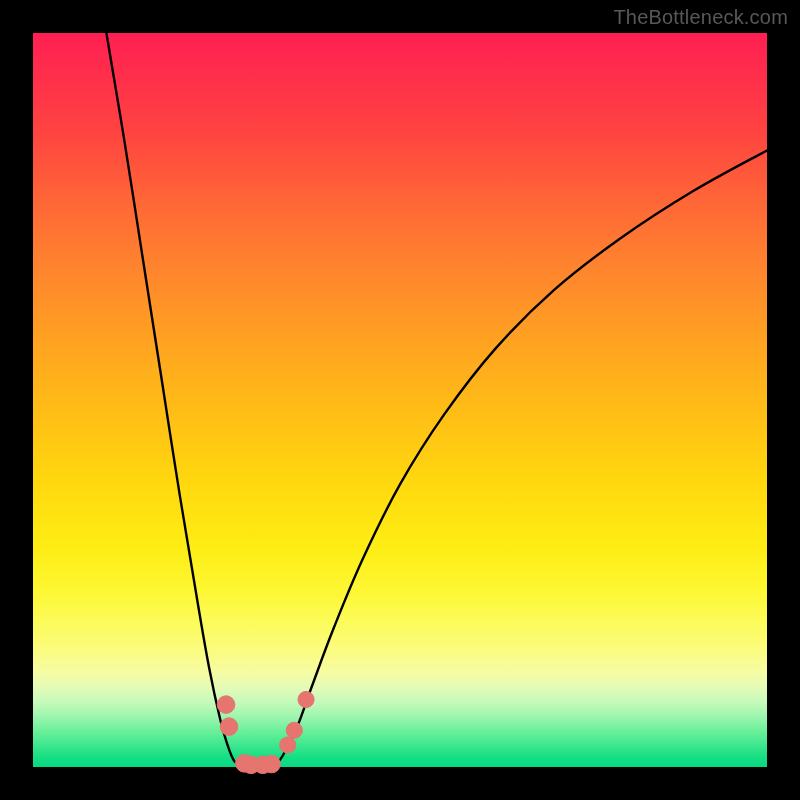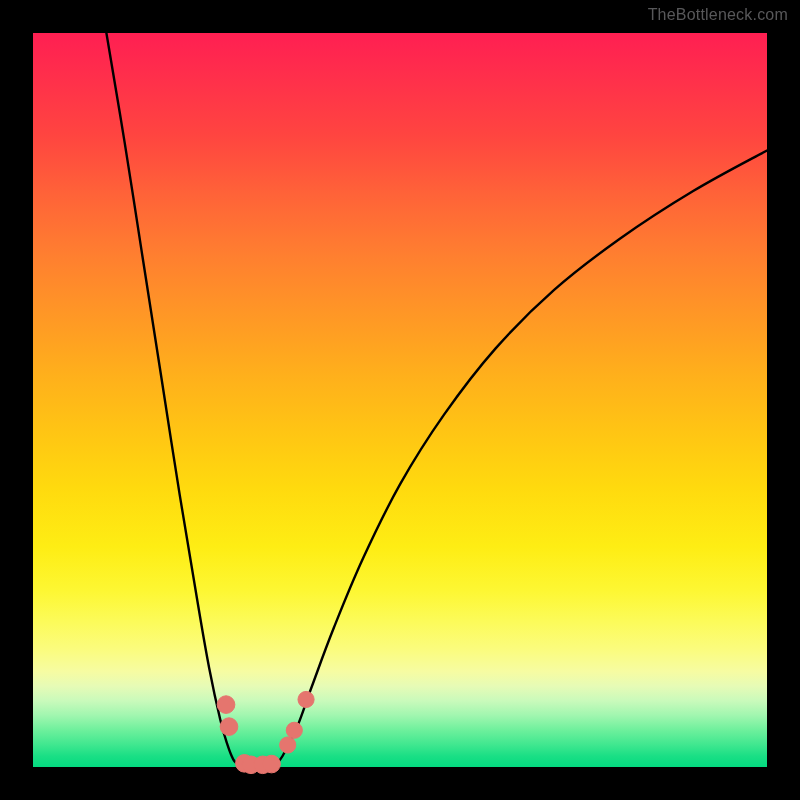--- a/index.html
+++ b/index.html
@@ -49,21 +49,21 @@
       #3fe78f 97%,
       #1adf85 98.5%,
       #04da80 100%
     );
   }
   .watermark {
     position: absolute;
     top: 6px;
     right: 12px;
     color: #58585a;
-    font-size: 16px;
+    font-size: 20px;
     font-weight: 400;
     letter-spacing: 0.2px;
     user-select: none;
   }
   svg.curves {
     position: absolute;
     left: 0;
     top: 0;
     width: 734px;
     height: 734px;

